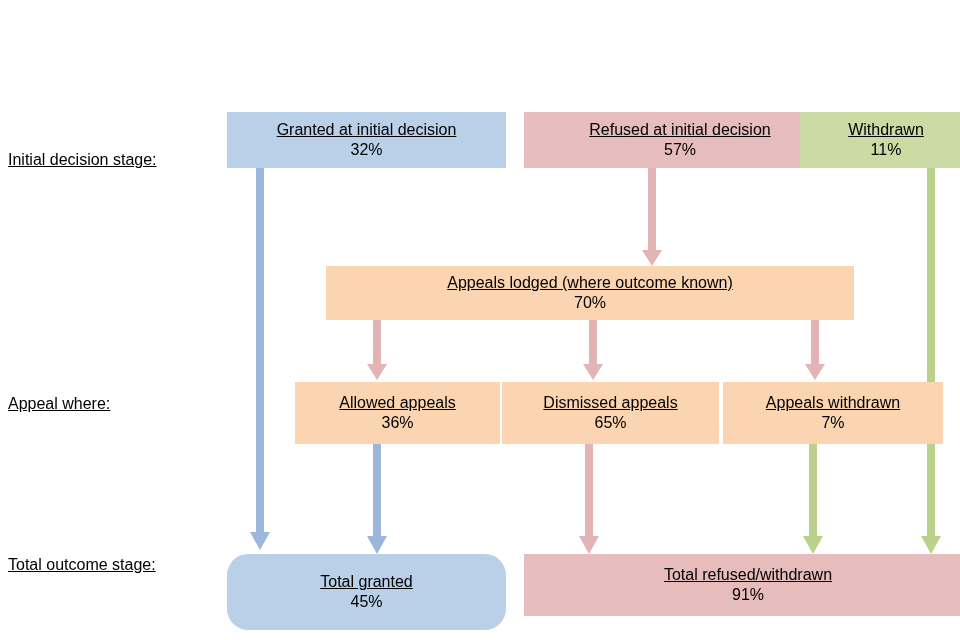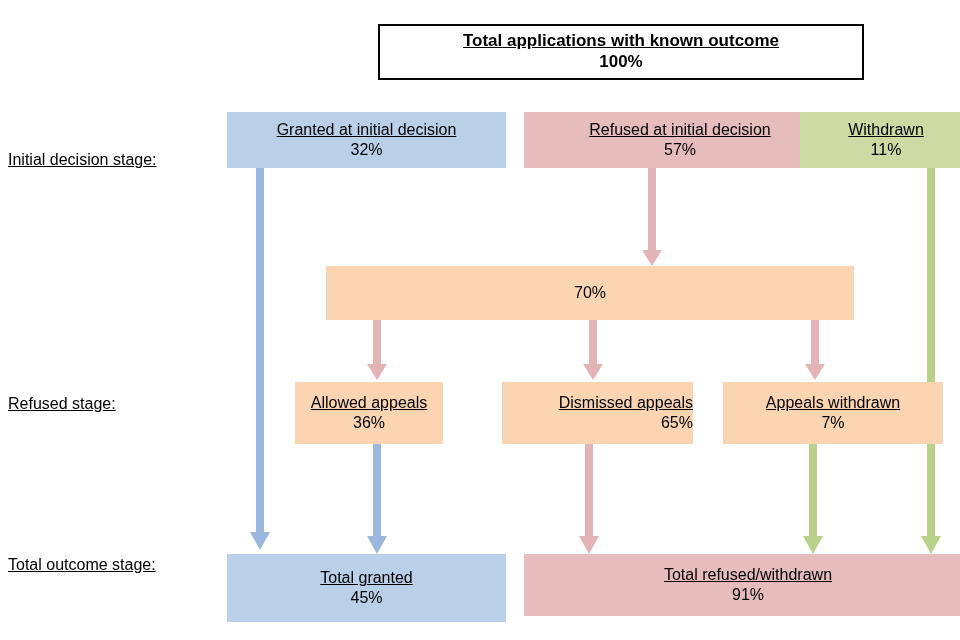--- a/index.html
+++ b/index.html
@@ -95,64 +95,61 @@
   </svg>
 
   <svg class="arrow" style="left:801px; top:444px;" width="24" height="112" viewBox="0 0 24 112">
     <path d="M8,0 L16,0 L16,92 L22,92 L12,110 L2,92 L8,92 Z" fill="#b9d18b"></path>
   </svg>
 
   <svg class="arrow" style="left:919px; top:168px;" width="24" height="388" viewBox="0 0 24 388">
     <path d="M8,0 L16,0 L16,368 L22,368 L12,386 L2,368 L8,368 Z" fill="#b9d18b"></path>
   </svg>
 
-  <div class="box box-total" style="left:378px; top:24px; width:486px; height:56px;">
-    <div class="title">Total applications with known outcome</div>
-    <div class="value">100%</div>
-  </div>
 
   <div class="stage-label" style="left:8px; top:121px;margin-top:30px;">Initial decision stage:</div>
-  <div class="stage-label" style="left:8px; top:395px;">Refused stage:</div>
+  <div class="stage-label" style="left:8px; top:395px;">Appeal where:</div>
   <div class="stage-label" style="left:8px; top:556px;">Total outcome stage:</div>
 
   <div class="box box-blue" style="left:227px; top:112px; width:279px; height:56px;">
     <div class="title">Granted at initial decision</div>
     <div class="value">32%</div>
   </div>
 
   <div class="box box-pink" style="left:524px; top:112px; width:312px; height:56px;text-align:center;">
     <div class="title">Refused at initial decision</div>
     <div class="value">57%</div>
   </div>
 
   <div class="box box-green" style="left:800px; top:112px; width:172px; height:56px;">
     <div class="title">Withdrawn</div>
     <div class="value">11%</div>
   </div>
 
   <div class="box box-orange" style="left:326px; top:266px; width:528px; height:54px;">
+    <div class="title">Appeals lodged (where outcome known)</div>
     <div class="value">70%</div>
   </div>
 
-  <div class="box box-orange" style="left:295px; top:382px; width:148px; height:62px;">
+  <div class="box box-orange" style="left:295px; top:382px; width:205px; height:62px;">
     <div class="title">Allowed appeals</div>
     <div class="value">36%</div>
   </div>
 
-  <div class="box box-orange" style="left:502px; top:382px; width:191px; height:62px;align-items:flex-end;">
+  <div class="box box-orange" style="left:502px; top:382px; width:217px; height:62px;">
     <div class="title">Dismissed appeals</div>
     <div class="value">65%</div>
   </div>
 
   <div class="box box-orange" style="left:723px; top:382px; width:220px; height:62px;">
     <div class="title">Appeals withdrawn</div>
     <div class="value">7%</div>
   </div>
 
-  <div class="box box-blue" style="left:227px; top:554px; width:279px; height:68px;">
+  <div class="box box-blue" style="left:227px; top:554px; width:279px; height:76px;border-radius:21px;">
     <div class="title">Total granted</div>
     <div class="value">45%</div>
   </div>
 
   <div class="box box-pink" style="left:524px; top:554px; width:448px; height:62px;">
     <div class="title">Total refused/withdrawn</div>
     <div class="value">91%</div>
   </div>
 
 </div>

